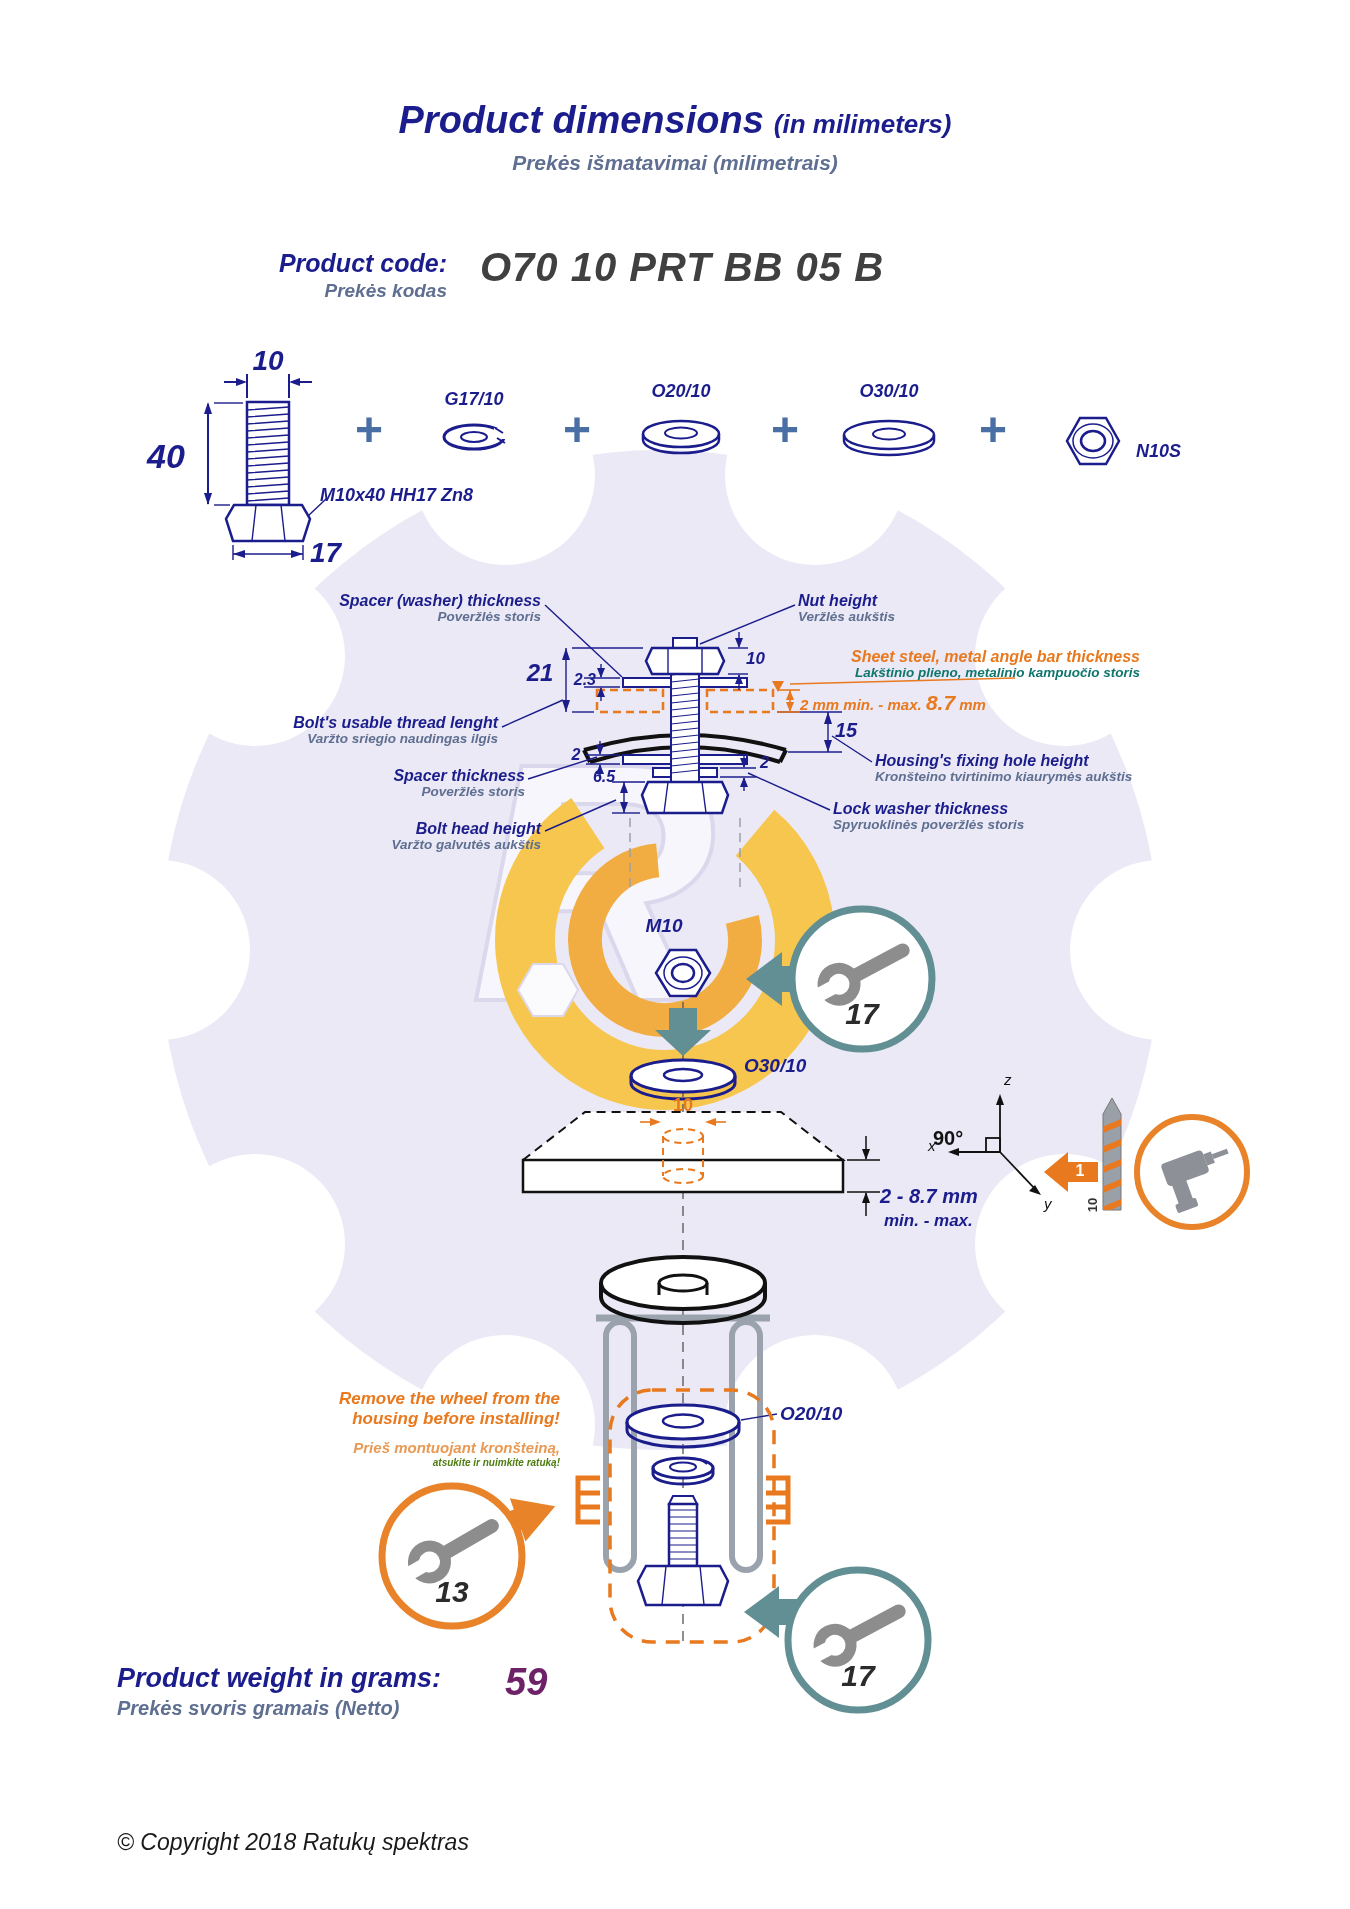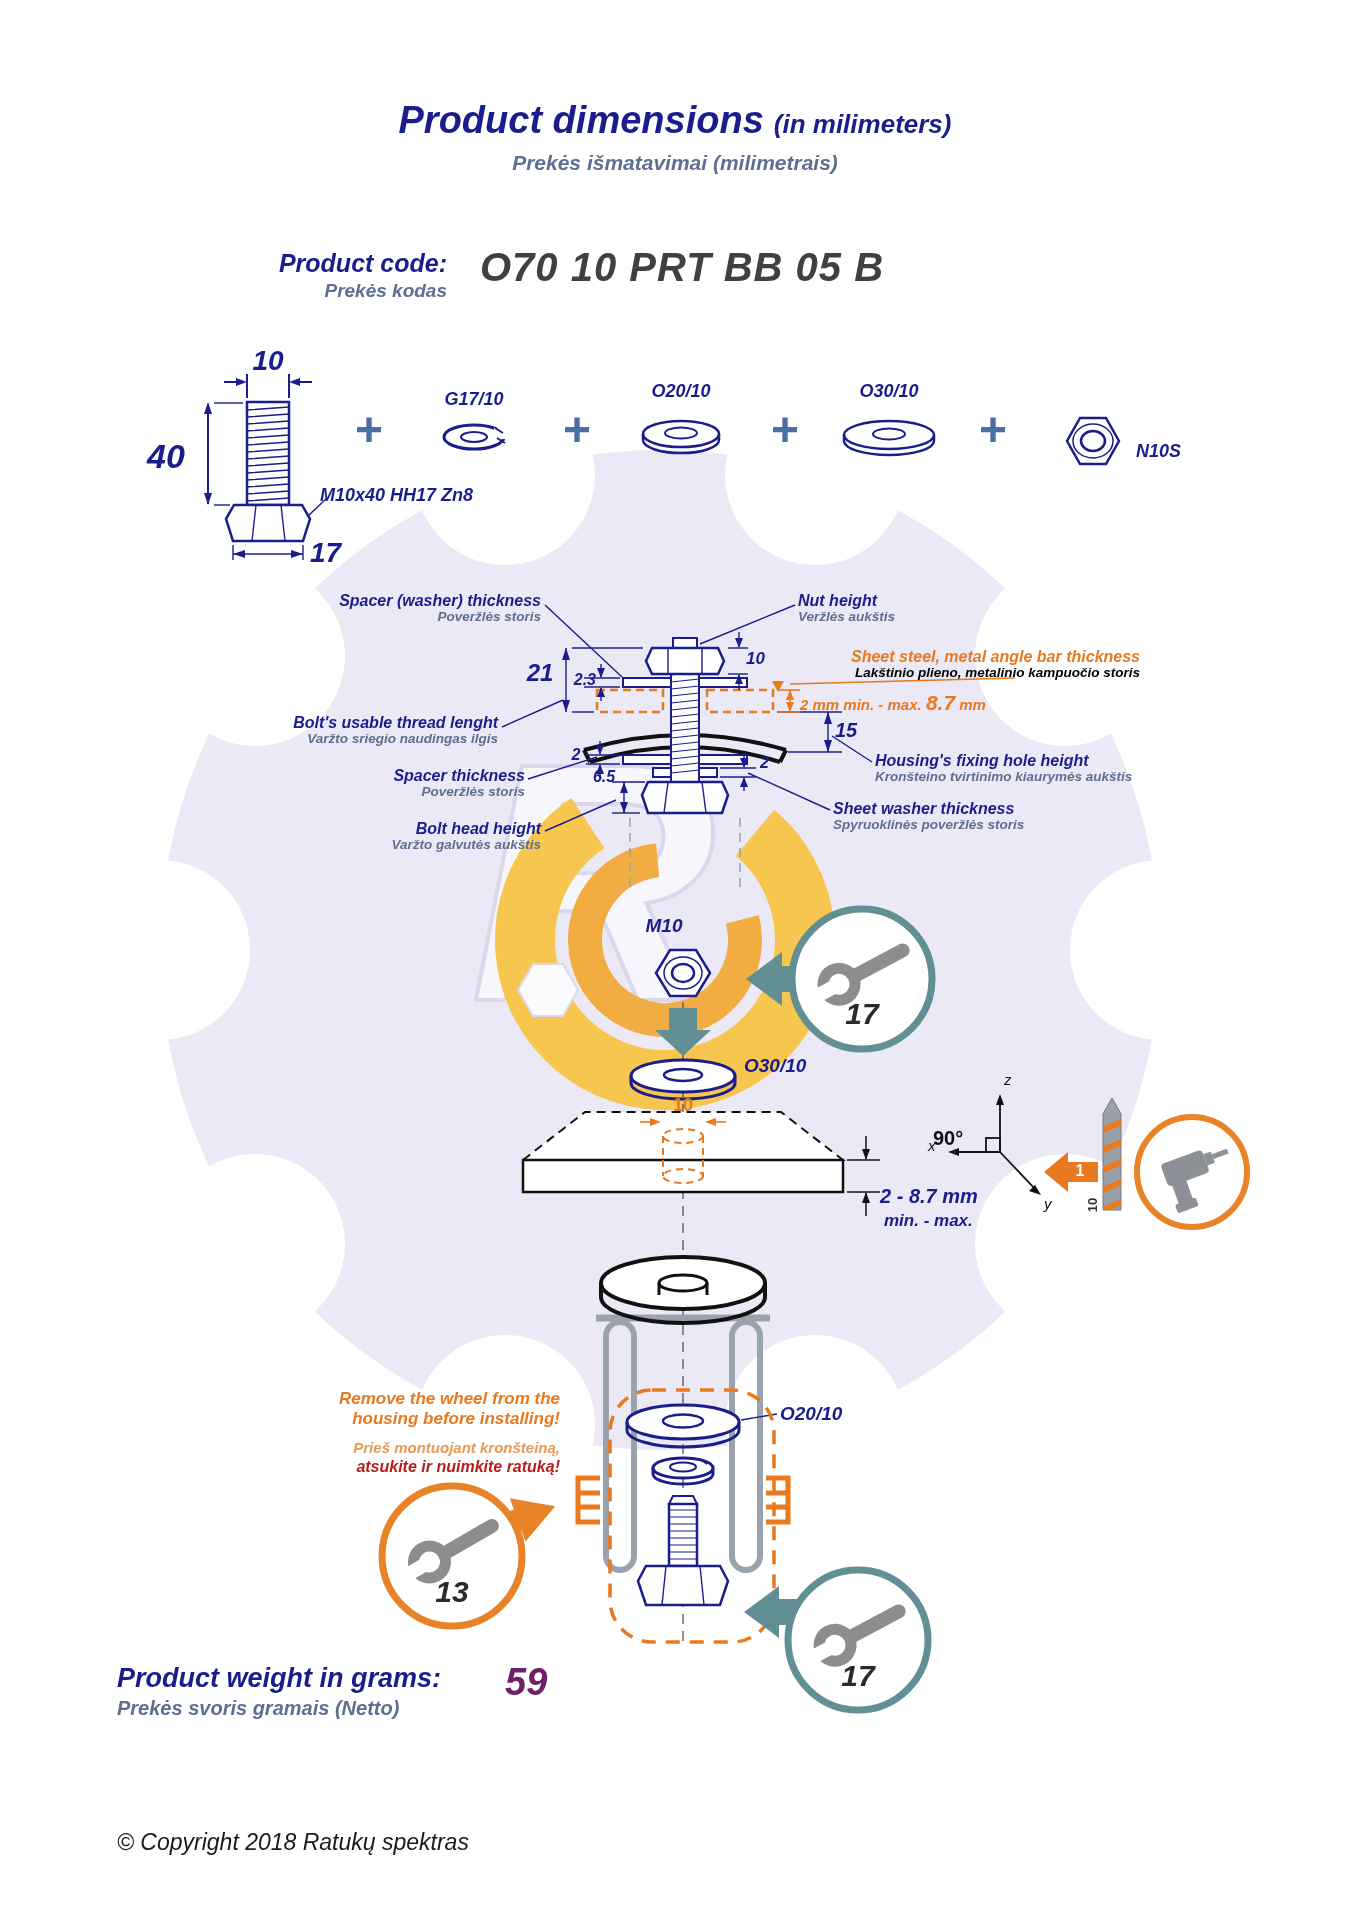--- a/index.html
+++ b/index.html
@@ -371,29 +371,29 @@
 <div class="t navy" style="right:852px;top:714px;font-size:16px;text-align:right">Bolt's usable thread lenght</div>
 <div class="t gray" style="right:852px;top:732px;font-size:13.5px;text-align:left">Varžto sriegio naudingas ilgis</div>
 <div class="t navy" style="right:825px;top:767px;font-size:16px;text-align:right">Spacer thickness</div>
 <div class="t gray" style="right:825px;top:785px;font-size:13.5px;text-align:right">Poveržlės storis</div>
 <div class="t navy" style="right:809px;top:820px;font-size:16px;text-align:left">Bolt head height</div>
 <div class="t gray" style="right:809px;top:838px;font-size:13.5px;text-align:right">Varžto galvutės aukštis</div>
 
 <div class="t navy" style="left:798px;top:592px;font-size:16px">Nut height</div>
 <div class="t gray" style="left:798px;top:610px;font-size:13.5px">Veržlės aukštis</div>
 <div class="t orange" style="right:210px;top:648px;font-size:16px;text-align:right">Sheet steel, metal angle bar thickness</div>
-<div class="t" style="right:210px;top:666px;font-size:13.5px;text-align:right;color:#000000">Lakštinio plieno, metalinio kampuočio storis</div>
+<div class="t" style="right:210px;top:666px;font-size:13.5px;text-align:right;color:#0f766e">Lakštinio plieno, metalinio kampuočio storis</div>
 <div class="t orange" style="left:800px;top:692px;font-size:15px">
   <span>2 mm min. - max.</span>
   <span style="font-size:21px">8.7</span>
   <span>mm</span>
 </div>
 <div class="t navy" style="left:875px;top:752px;font-size:16px">Housing's fixing hole height</div>
 <div class="t gray" style="left:875px;top:770px;font-size:13.5px">Kronšteino tvirtinimo kiaurymės aukštis</div>
-<div class="t navy" style="left:833px;top:800px;font-size:16px">Sheet washer thickness</div>
+<div class="t navy" style="left:833px;top:800px;font-size:16px">Lock washer thickness</div>
 <div class="t gray" style="left:833px;top:818px;font-size:13.5px">Spyruoklinės poveržlės storis</div>
 
 <div class="t navy cx" style="left:540px;top:660px;font-size:24px">21</div>
 <div class="t navy" style="right:754px;top:671px;font-size:16px;text-align:right">2.3</div>
 <div class="t navy" style="left:746px;top:650px;font-size:17px">10</div>
 <div class="t navy" style="left:835px;top:720px;font-size:20px">15</div>
 <div class="t navy cx" style="left:576px;top:746px;font-size:16px">2</div>
 <div class="t navy" style="left:760px;top:754px;font-size:16px">2</div>
 <div class="t navy cx" style="left:604px;top:768px;font-size:16px">6.5</div>
 
@@ -407,21 +407,21 @@
 <div class="t" style="left:1044px;top:1196px;font-size:15px;color:#111;font-weight:normal">y</div>
 <div class="t white up cx" style="left:1080px;top:1162px;font-size:16px">1</div>
 <div class="t up" style="left:1086px;top:1198px;font-size:13px;color:#333;transform:rotate(-90deg)">10</div>
 <div class="t navy" style="left:880px;top:1186px;font-size:20px">2 - 8.7 mm</div>
 <div class="t navy" style="left:884px;top:1212px;font-size:17px">min. - max.</div>
 <div class="t navy" style="left:780px;top:1404px;font-size:19px">O20/10</div>
 
 <div class="t orange" style="right:790px;top:1390px;font-size:17px;text-align:right">Remove the wheel from the</div>
 <div class="t orange" style="right:790px;top:1410px;font-size:17px;text-align:right">housing before installing!</div>
 <div class="t" style="right:790px;top:1440px;font-size:15px;text-align:right;color:#e89a55">Prieš montuojant kronšteiną,</div>
-<div class="t" style="right:790px;top:1458px;font-size:16px;text-align:right;color:#b91c1c">atsukite ir nuimkite ratuką!</div>
+<div class="t" style="right:790px;top:1458px;font-size:10px;text-align:right;color:#4d7c0f">atsukite ir nuimkite ratuką!</div>
 
 <div class="t dark cx" style="left:452px;top:1576px;font-size:30px">13</div>
 <div class="t dark cx" style="left:858px;top:1660px;font-size:30px">17</div>
 
 <div class="t navy" style="left:117px;top:1664px;font-size:27px">Product weight in grams:</div>
 <div class="t gray" style="left:117px;top:1698px;font-size:20px">Prekės svoris gramais (Netto)</div>
 <div class="t" style="left:505px;top:1662px;font-size:38px;color:#6e2069">59</div>
 <div class="t" style="left:117px;top:1830px;font-size:23px;color:#1a1a1a;font-weight:normal">© Copyright 2018 Ratukų spektras</div>
 
 </div>

